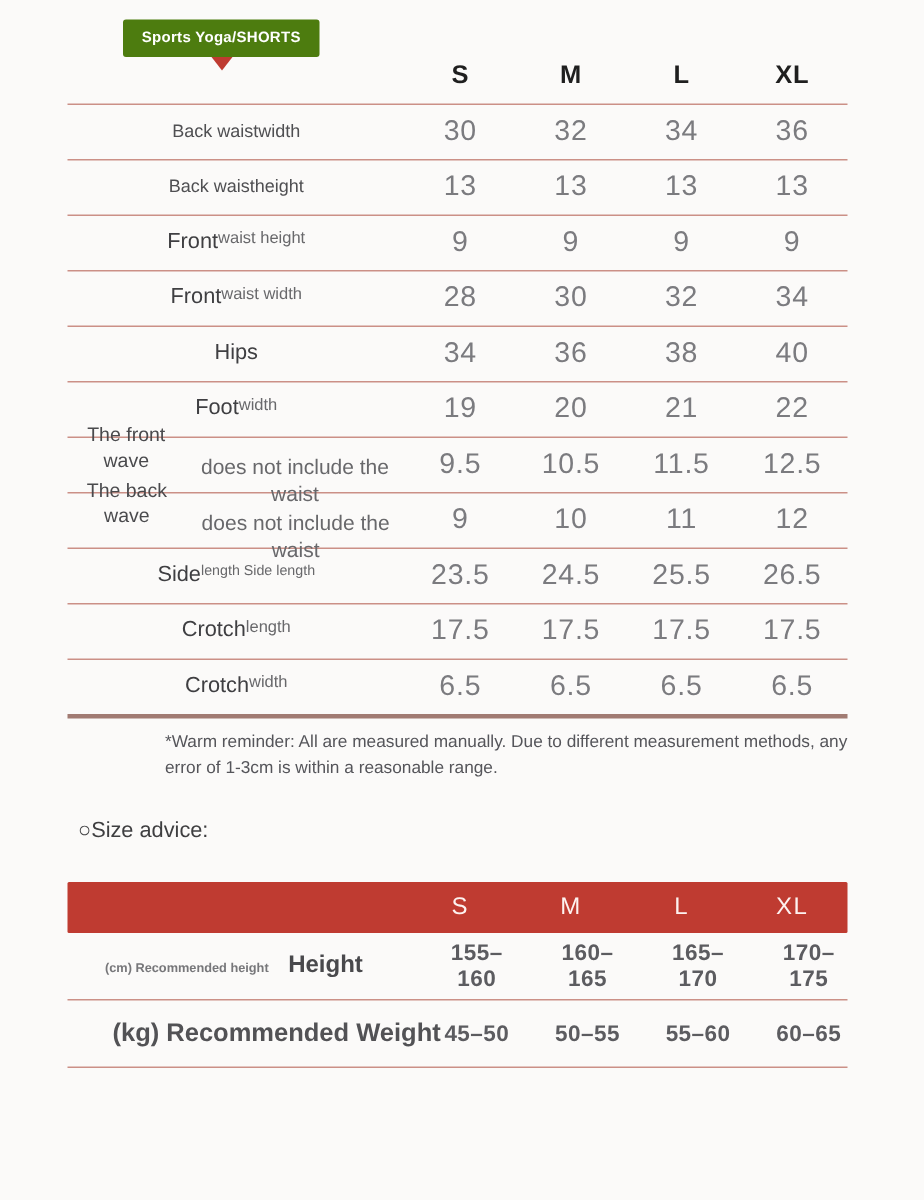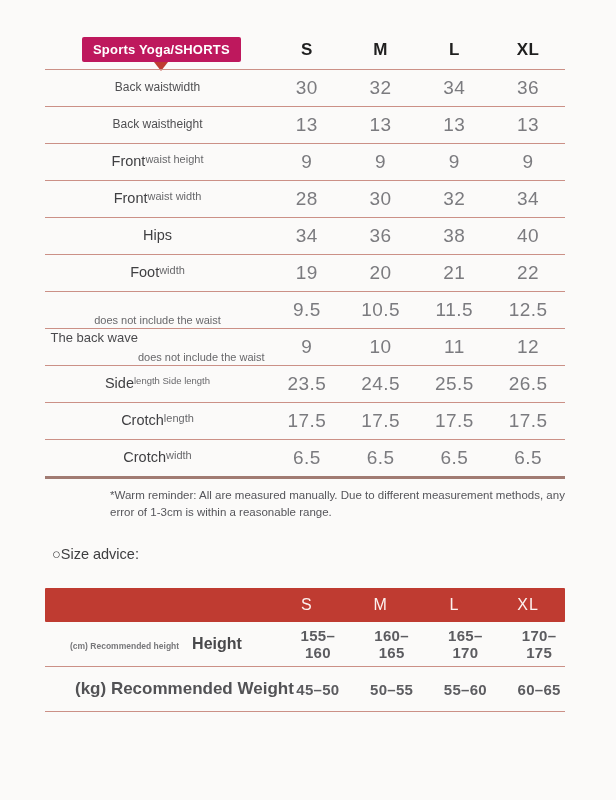--- a/index.html
+++ b/index.html
@@ -5,22 +5,22 @@
   * { margin:0; padding:0; box-sizing:border-box; }
   html,body { background:#ffffff; }
   .page {
     width:616px; height:800px; position:relative; overflow:hidden;
     background:#fbfaf9;
     font-family:"Liberation Sans", sans-serif;
   }
 
   
   .badge {
-    position:absolute; left:82px; top:37px; height:25px; min-width:131px;
-    background:#be185d; color:#fff; font-size:13px; font-weight:bold;
+    position:absolute; left:82px; top:13px; height:25px; min-width:131px;
+    background:#4d7c0f; color:#fff; font-size:10px; font-weight:bold;
     display:flex; align-items:center; justify-content:center;
     padding:0 11px; border-radius:2px; letter-spacing:.2px;
   }
   .badge::after {
     content:""; position:absolute; top:100%; left:50%; margin-left:-7px;
     border:7px solid transparent; border-top:9px solid #bf3b31; border-bottom:none;
   }
 
   
   .t1 { position:absolute; left:45px; top:0; width:520px; }
@@ -28,21 +28,21 @@
   .label-col { width:225px; }
   .colh { flex:1; text-align:center; font-size:17px; font-weight:bold; color:#1f1f1f; letter-spacing:.5px; }
   .t1-row { display:flex; height:37px; border-top:1.5px solid #cb9087; align-items:center; }
   .t1-end { border-top:3px solid #a17b73; }
   .lblcell { width:225px; text-align:center; display:flex; flex-direction:row; justify-content:center; }
   .val { flex:1; text-align:center; font-size:19px; color:#7b7b7f; letter-spacing:.5px; }
   .r-small .l1, .r-small .l2 { font-size:12px; color:#4f4f52; line-height:1.3; }
   .r-big .l1  { font-size:14.5px; color:#3f3f42; line-height:1.2; }
   .r-big .l2  { font-size:11px;  color:#68686b; line-height:1.25; }
   .r-wave .l1 { font-size:13px;  color:#4a4a4d; line-height:1.3; }
-  .r-wave .l2 { font-size:11px;  color:#68686b; line-height:1.3;margin-top:20px; }
+  .r-wave .l2 { font-size:14px;  color:#68686b; line-height:1.3;margin-top:20px; }
   .r-side .l2 { font-size:9.5px; }
 
   .note1 {
     position:absolute; left:110px; top:487px; width:458px;
     font-size:11.5px; color:#55555a; line-height:1.45;
   }
 
   
   .advice-h { position:absolute; left:52px; top:546px; font-size:14.5px; color:#3e3e40; }
   .bar {
@@ -140,20 +140,21 @@
         <div class="l2">width</div>
       </div>
       <div class="val">19</div>
       <div class="val">20</div>
       <div class="val">21</div>
       <div class="val">22</div>
     </div>
 
     <div class="t1-row r-wave">
       <div class="lblcell">
+        <div class="l1">The front wave</div>
         <div class="l2">does not include the waist</div>
       </div>
       <div class="val">9.5</div>
       <div class="val">10.5</div>
       <div class="val">11.5</div>
       <div class="val">12.5</div>
     </div>
 
     <div class="t1-row r-wave">
       <div class="lblcell">

